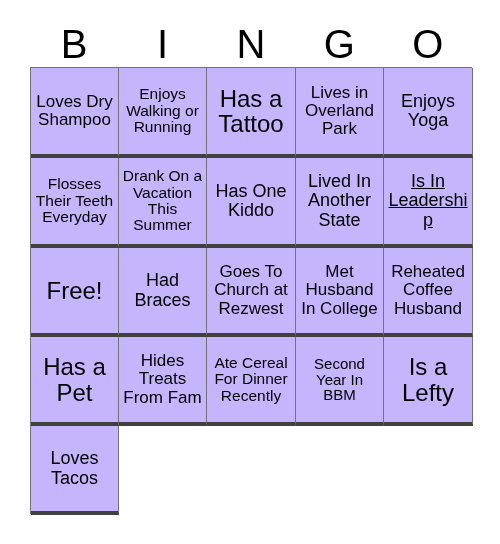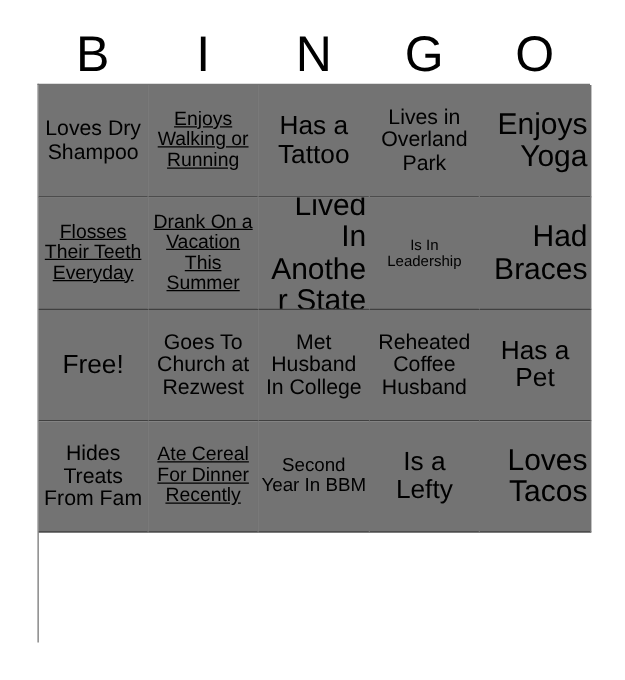--- a/index.html
+++ b/index.html
@@ -49,44 +49,44 @@
     display: grid;
     grid-template-columns: 88px 88px 89px 88px 89px;
     grid-template-rows: 90px 90px 89px 89px 89px;
     border-top: 1px solid #737373;
     border-left: 1px solid #737373;
     box-sizing: border-box;
     background: #ffffff;
   }
   .cell {
     border-right: 1px solid #737373;
-    border-bottom: 1px solid #404040;
+    border-bottom: 4px solid #404040;
     box-sizing: border-box;
     display: flex;
     align-items: center;
     justify-content: center;
     text-align: center;
     padding: 1px 2px;
     overflow: hidden;
-    background: #737373;
+    background: #c4b5fd;
   }
   .cell-text {
     display: block;
     width: 100%;
     line-height: 1.06;
     word-wrap: break-word;
     color: #000000;
   }
   
-  .fs-xs .cell-text { font-size: 12px; }
-  .fs-s  .cell-text { font-size: 15.5px; text-decoration: underline; }
+  .fs-xs .cell-text { font-size: 18px; text-decoration: underline; }
+  .fs-s  .cell-text { font-size: 15.5px; }
   .fs-m  .cell-text { font-size: 17px; }
   .fs-l  .cell-text { font-size: 15px; }
-  .fs-xl .cell-text { font-size: 24px; text-align: right; }
-  .fs-xxl .cell-text { font-size: 21px; }
+  .fs-xl .cell-text { font-size: 18px; }
+  .fs-xxl .cell-text { font-size: 24px; }
 </style>
 </head>
 <body>
 
 <div id="card">
 
   <div id="header-row">
     <div class="header-letter">B</div>
     <div class="header-letter">I</div>
     <div class="header-letter">N</div>
@@ -111,32 +111,35 @@
     <div class="cell fs-xl">
         <span class="cell-text">Enjoys Yoga</span>
       </div>
 
     <div class="cell fs-s">
         <span class="cell-text">Flosses Their Teeth Everyday</span>
       </div>
     <div class="cell fs-s">
         <span class="cell-text">Drank On a Vacation This Summer</span>
       </div>
+    <div class="cell fs-xl">
+        <span class="cell-text">Has One Kiddo</span>
+      </div>
 
     <div class="cell fs-xl">
         <span class="cell-text">Lived In Another State</span>
       </div>
     <div class="cell fs-xs">
         <span class="cell-text">Is In Leadership</span>
       </div>
+    <div class="cell fs-xxl">
+        <span class="cell-text">Free!</span>
+      </div>
     <div class="cell fs-xl">
         <span class="cell-text">Had Braces</span>
-      </div>
-    <div class="cell fs-xxl">
-        <span class="cell-text">Free!</span>
       </div>
     <div class="cell fs-m">
         <span class="cell-text">Goes To Church at Rezwest</span>
       </div>
 
     <div class="cell fs-m">
         <span class="cell-text">Met Husband In College</span>
       </div>
     <div class="cell fs-m">
         <span class="cell-text">Reheated Coffee Husband</span>

